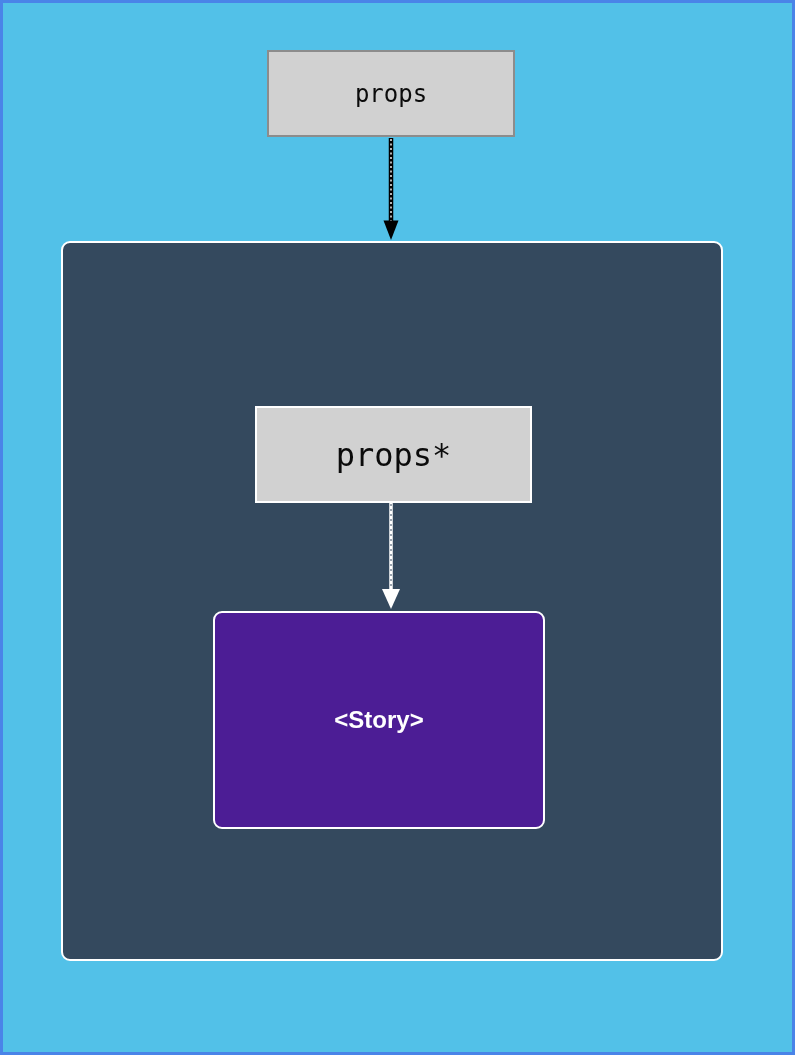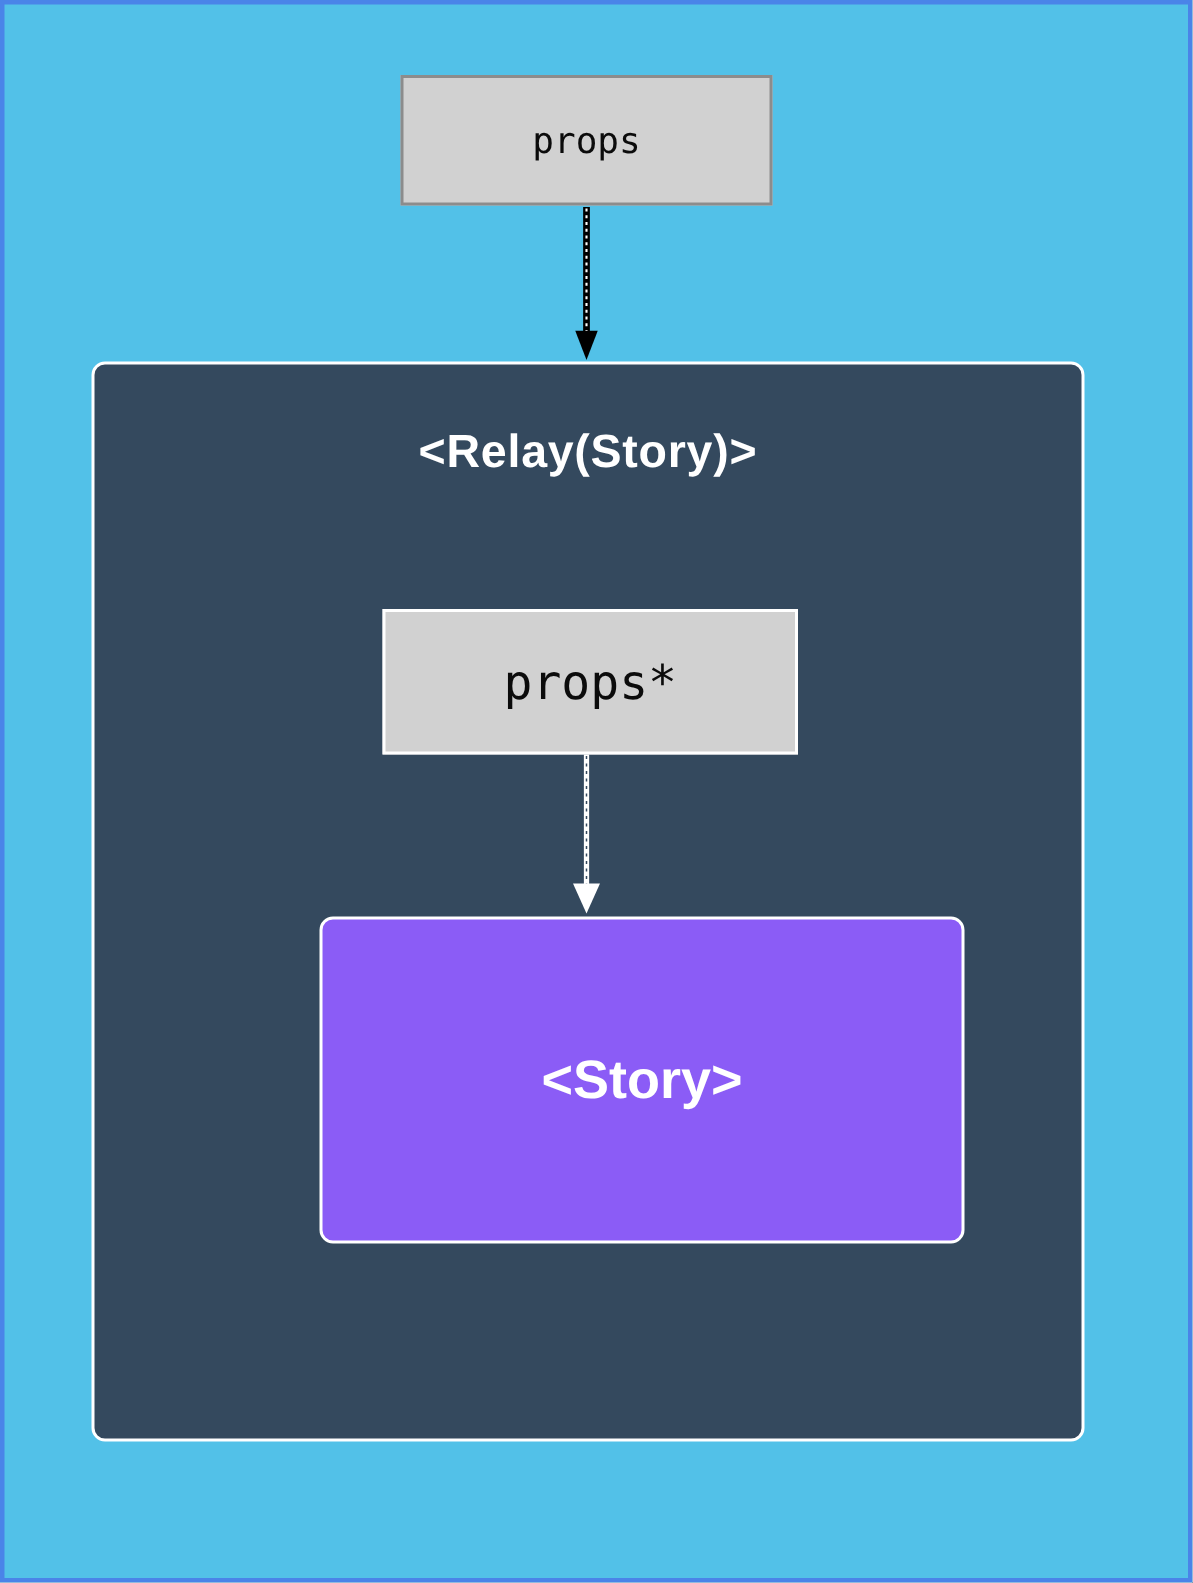--- a/index.html
+++ b/index.html
@@ -51,46 +51,45 @@
     left: 192px; top: 163px;
     width: 277px; height: 97px;
     background: #d1d1d1;
     border: 2px solid #ffffff;
     font-family: "DejaVu Sans Mono", monospace;
     font-size: 32px;
     color: #0b0b0b;
   }
   .story-node {
     left: 150px; top: 368px;
-    width: 430px; height: 218px;
-    background: #8b5cf6;
+    width: 332px; height: 218px;
+    background: #4c1d95;
     border: 2px solid #ffffff;
     border-radius: 9px;
     color: #ffffff;
-    font-size: 36px;
+    font-size: 24px;
     font-weight: bold;
   }
   .arrows {
     position: absolute;
     left: 0; top: 0;
     width: 795px; height: 1055px;
     pointer-events: none;
   }
 </style>
 </head>
 <body>
 
 <div class="canvas">
 
   <div class="node props-node">
     <span>props</span>
   </div>
 
   <div class="relay-container">
-    <div class="relay-title">&lt;Relay(Story)&gt;</div>
 
     <div class="node props-star-node">
       <span>props*</span>
     </div>
 
     <div class="node story-node">
       <span>&lt;Story&gt;</span>
     </div>
   </div>
 

